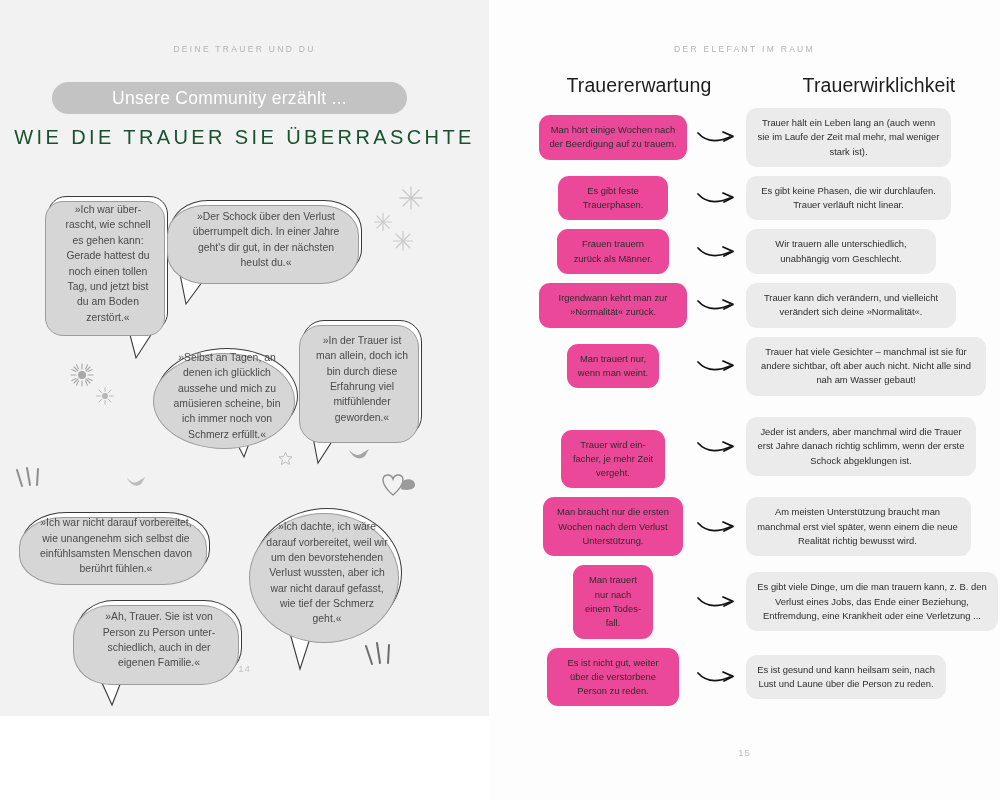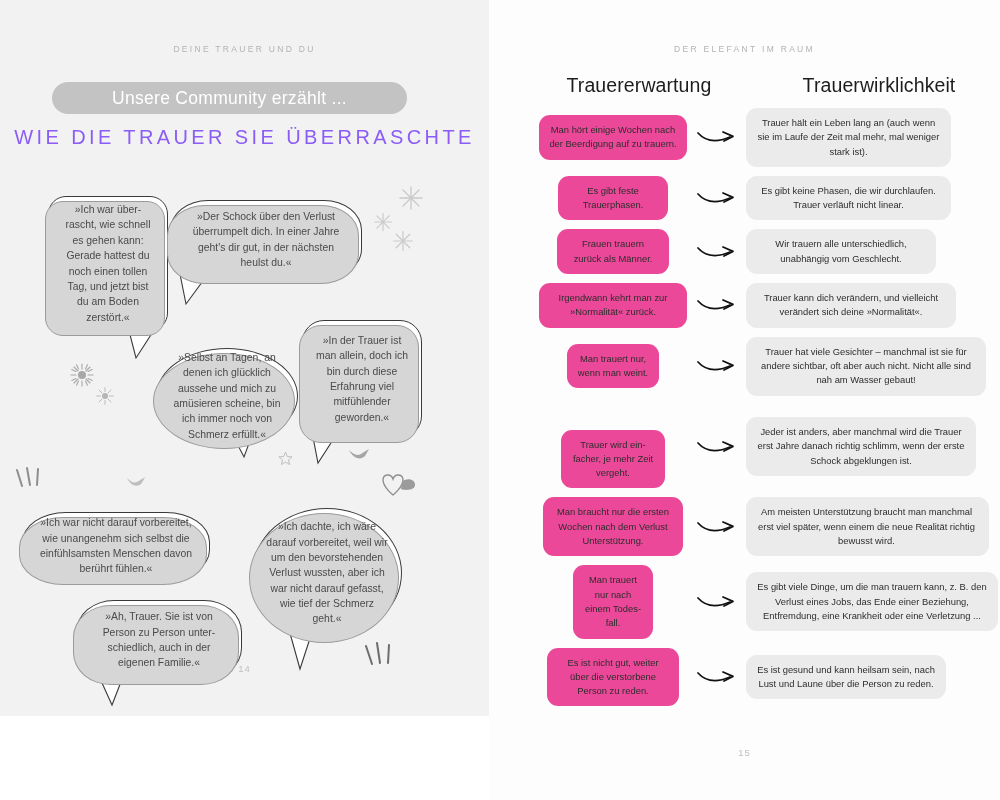--- a/index.html
+++ b/index.html
@@ -47,21 +47,21 @@
     display: flex; align-items: center; justify-content: center;
   }
 
   .chapter-title {
     position: absolute;
     top: 124px; left: 0; width: 100%;
     text-align: center;
     font-size: 20px;
     letter-spacing: 3.4px;
     line-height: 1.32;
-    color: #8b5cf6;
+    color: #14532d;
     font-weight: 400;
   }
 
   
   .bubble {
     position: absolute;
     background: #ffffff;
     border: 1.1px solid #3a3a3a;
     color: #4a4a4a;
     font-size: 10.4px;
@@ -412,21 +412,21 @@
     <div class="colwrap-l">
       <div class="cell expect" style="width: 140px;">Man braucht nur die ersten Wochen nach dem Verlust Unterstützung.</div>
     </div>
     <div class="arrow-cell">
       <svg width="46" height="20" viewBox="0 0 46 20">
         <path d="M2 6 C10 15, 20 16, 34 10" fill="none" stroke="#111" stroke-width="1.7" stroke-linecap="round"></path>
         <path d="M27 5 L37 9.4 L28 14" fill="none" stroke="#111" stroke-width="1.7" stroke-linecap="round" stroke-linejoin="round"></path>
       </svg>
     </div>
     <div class="colwrap-r">
-      <div class="cell reality" style="width: 243px; padding-left: 8px;">Am meisten Unterstützung braucht man manchmal erst viel später, wenn einem die neue Realität richtig bewusst wird.</div>
+      <div class="cell reality" style="width: 225px; padding-left: 8px;">Am meisten Unterstützung braucht man manchmal erst viel später, wenn einem die neue Realität richtig bewusst wird.</div>
     </div>
   </div>
 
   <div class="row">
     <div class="spacer-l"></div>
     <div class="colwrap-l">
       <div class="cell expect" style="width: 80px;">Man trauert nur nach einem Todes­fall.</div>
     </div>
     <div class="arrow-cell">
       <svg width="46" height="20" viewBox="0 0 46 20">

